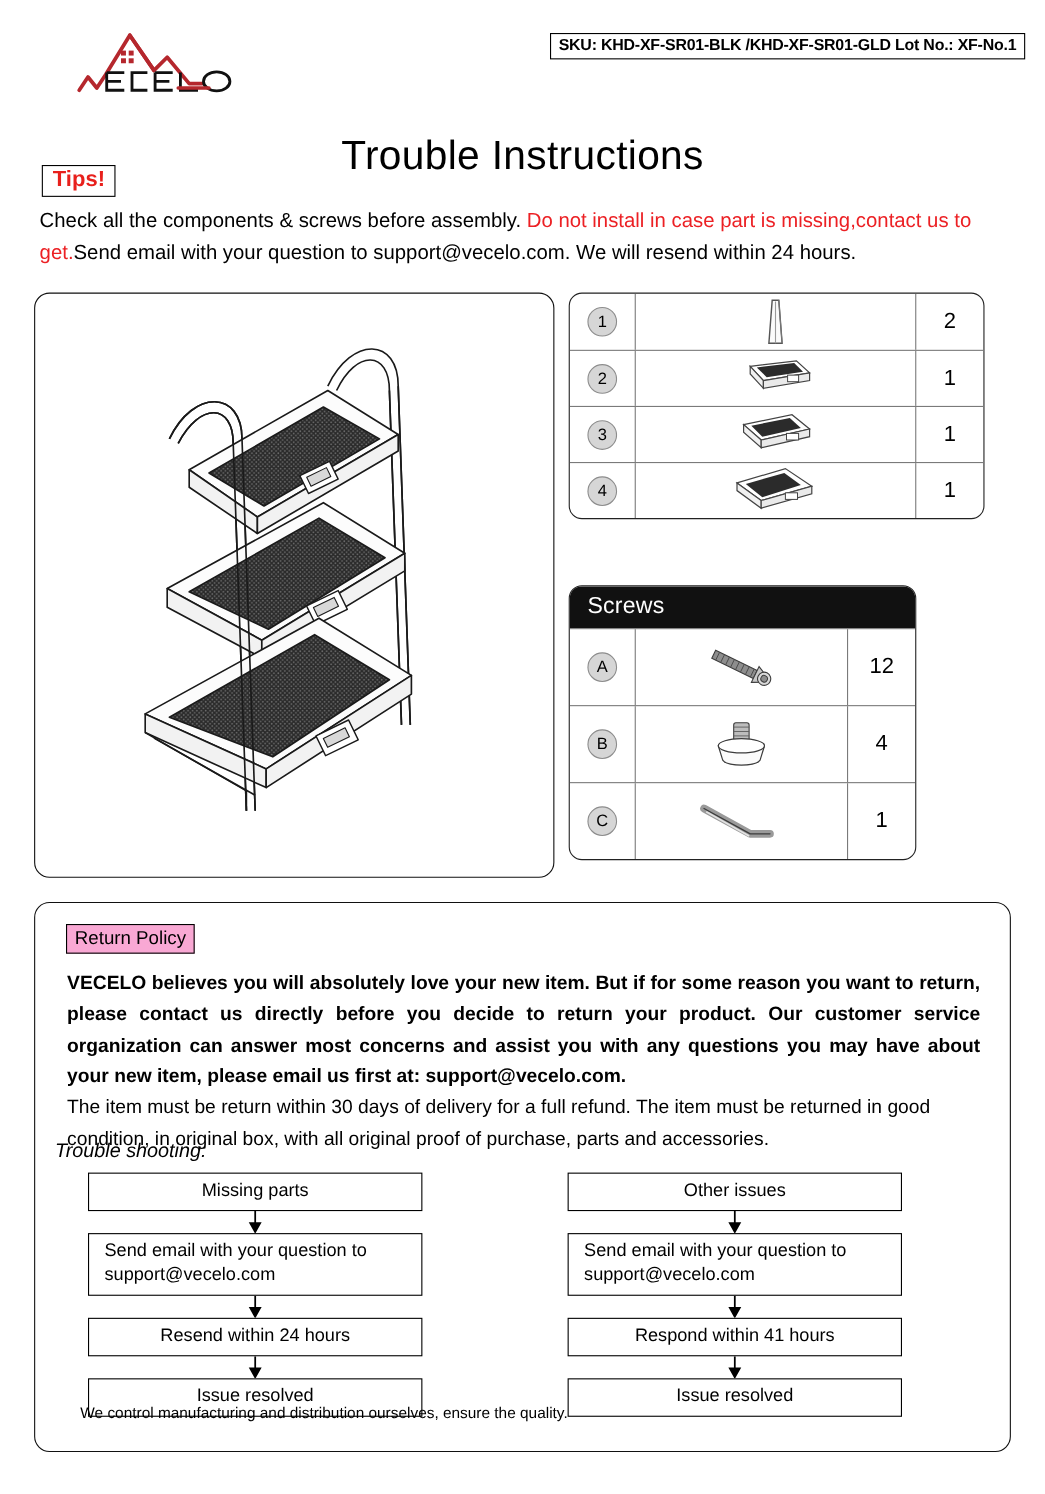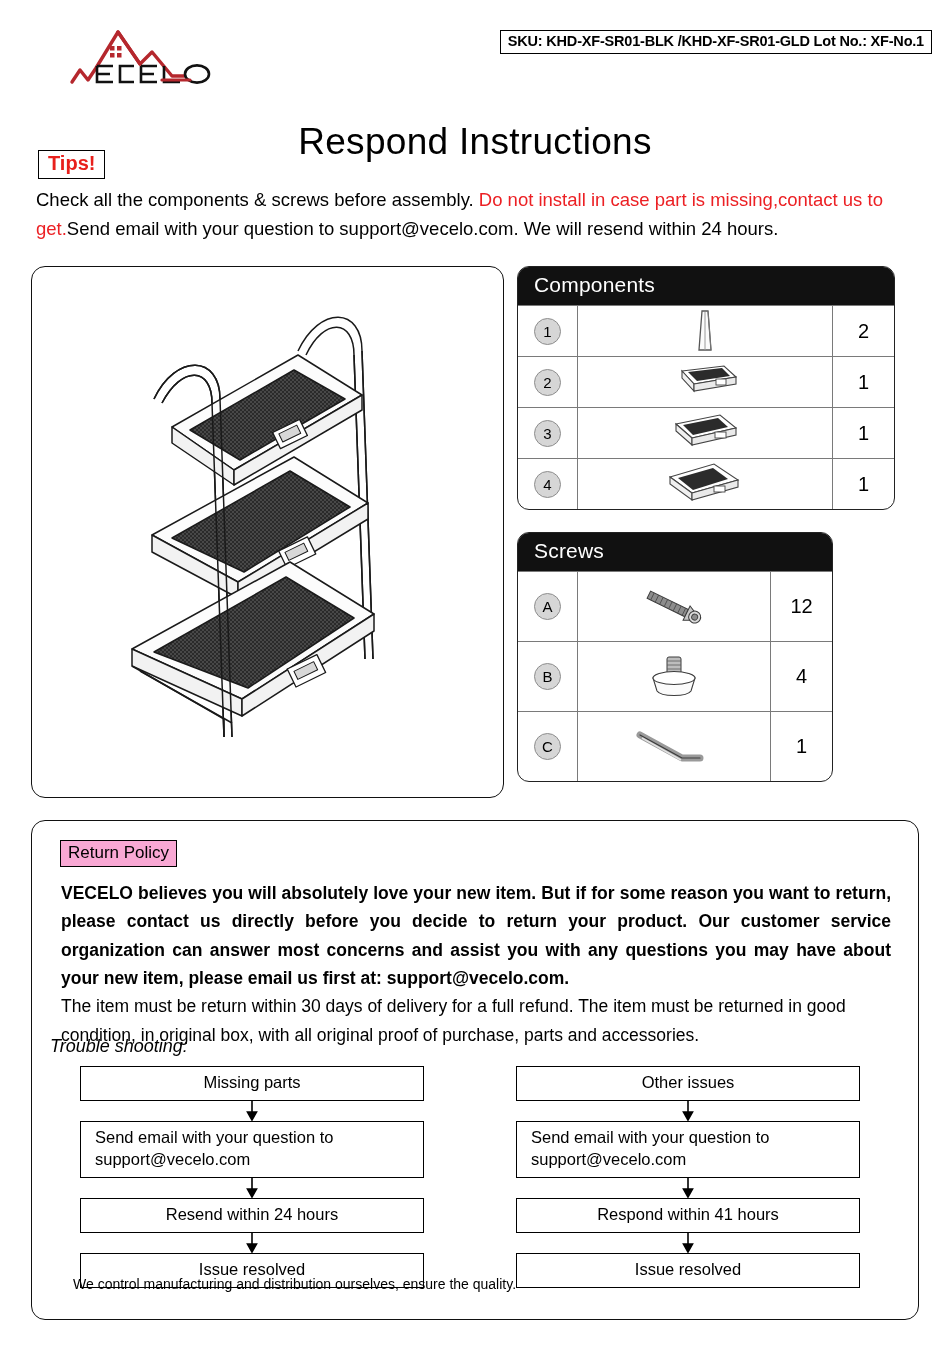--- a/index.html
+++ b/index.html
@@ -177,21 +177,21 @@
     position: absolute;
     left: 18px; top: 215px;
     font-size: 18px;
     font-style: italic;
   }
 
   
   .flow {
     position: absolute;
     top: 245px;
-    width: 344px;
+    width: 304px;
   }
   #flow-missing { left: 48px; }
   #flow-other   { left: 484px; }
 
   .flow-box {
     border: 1.6px solid #000;
     font-size: 16.5px;
     line-height: 1.33;
     padding: 5px 8px 6px 8px;
     text-align: center;
@@ -241,21 +241,21 @@
         <ellipse cx="131" cy="50" rx="12" ry="8.6"></ellipse>
       </g>
 
       <path d="M96 56 L124 56" stroke="#b5272d" stroke-width="3.2" stroke-linecap="round" fill="none"></path>
     </svg>
   </div>
 
   <div class="sku-box">SKU: KHD-XF-SR01-BLK /KHD-XF-SR01-GLD Lot No.: XF-No.1</div>
 </div>
 
-<h1 class="page-title">Respond Instructions</h1>
+<h1 class="page-title">Trouble Instructions</h1>
 
 <div class="tips-badge">Tips!</div>
 <div class="tips-text">
   <span>Check all the components &amp; screws before assembly. </span><span class="red">Do not install in case part is missing,contact us to get.</span><span>Send email with your question to support@vecelo.com. We will resend within 24 hours.</span>
 </div>
 
 <div class="illus-panel">
   <svg width="471" height="530" viewBox="0 0 471 530">
     <defs>
       <pattern id="mesh" width="4" height="4" patternUnits="userSpaceOnUse">
@@ -303,21 +303,20 @@
       <path d="M100 399 L192 452 L192 470" stroke="#1a1a1a" fill="none"></path>
       <path d="M108 404 L200 456" stroke="#1a1a1a" fill="none"></path>
 
       <path d="M122 132 C144 86 188 88 188 132 L200 470" fill="none" stroke="#1a1a1a" stroke-width="1.5"></path>
       <path d="M130 136 C150 98 180 100 180 136 L192 470" fill="none" stroke="#1a1a1a" stroke-width="1.5"></path>
     </g>
   </svg>
 </div>
 
 <div class="parts-table" id="components-table">
-  <div class="table-header">Components</div>
 
   <div class="table-row r-comp">
     <div class="cell-id">
       <span class="badge">1</span>
     </div>
     <div class="cell-pic">
       <svg width="40" height="46" viewBox="0 0 40 46">
         <path d="M17 3 L23 3 L26 42 L14 42 Z" fill="#fbfbfb" stroke="#555" stroke-width="1.3"></path>
         <path d="M20 4 L20 42" stroke="#9a9a9a" stroke-width="1"></path>
         <path d="M23 3 L26 42" stroke="#777" stroke-width="1"></path>

